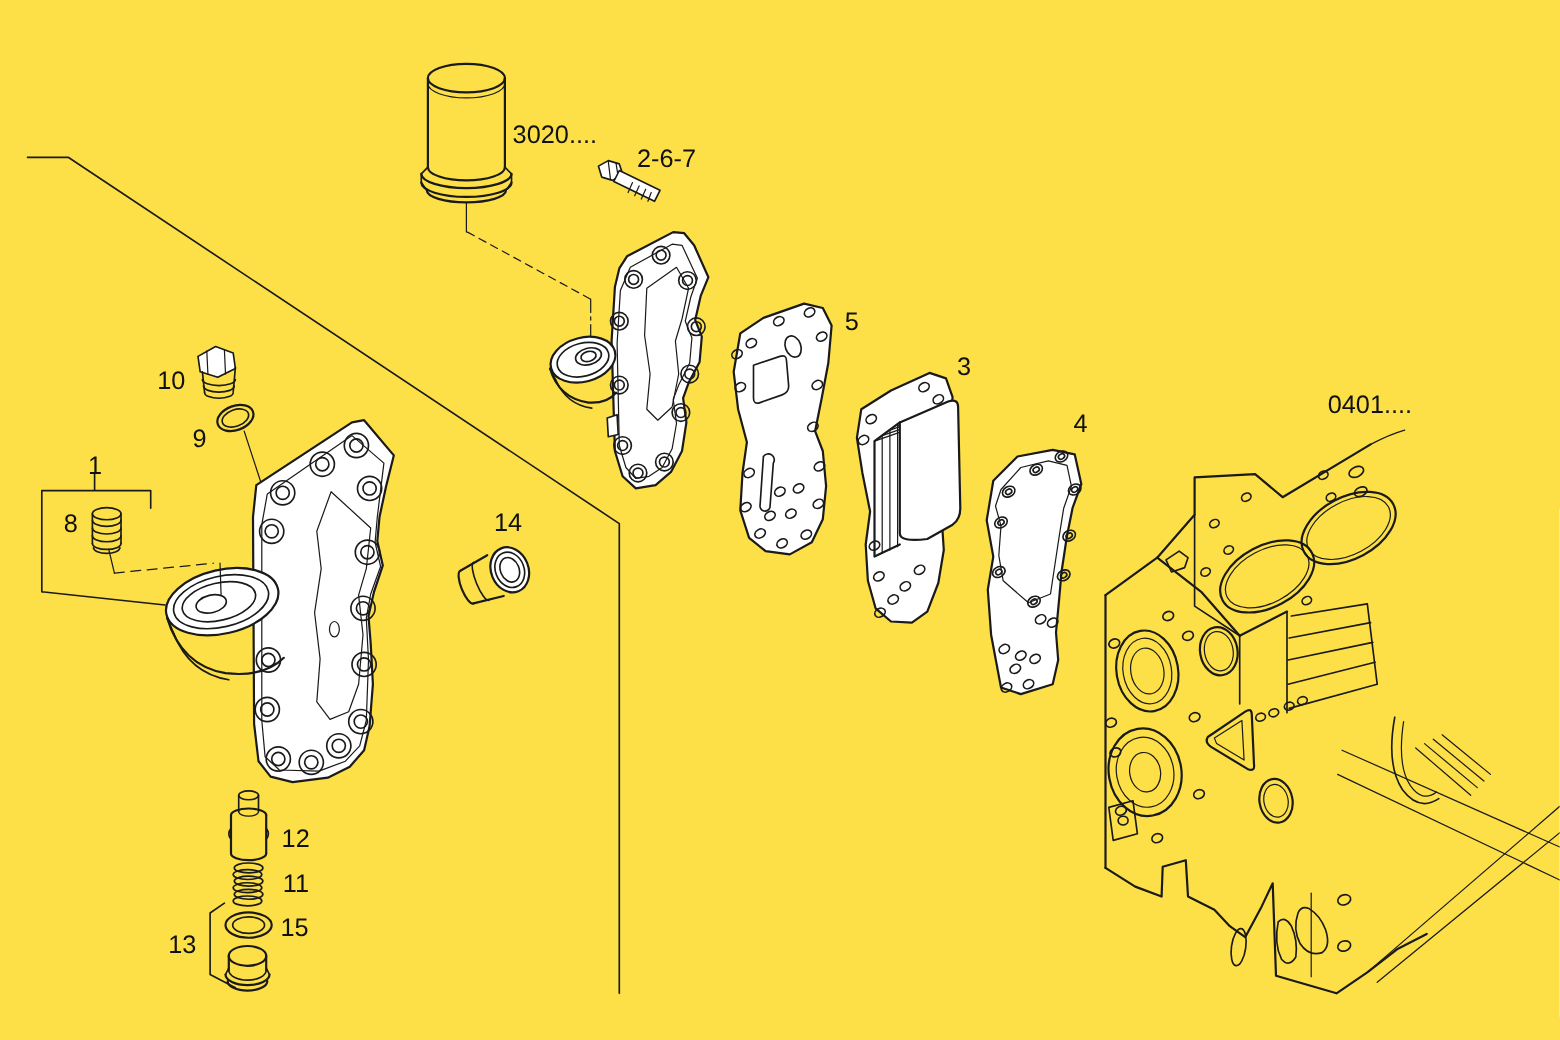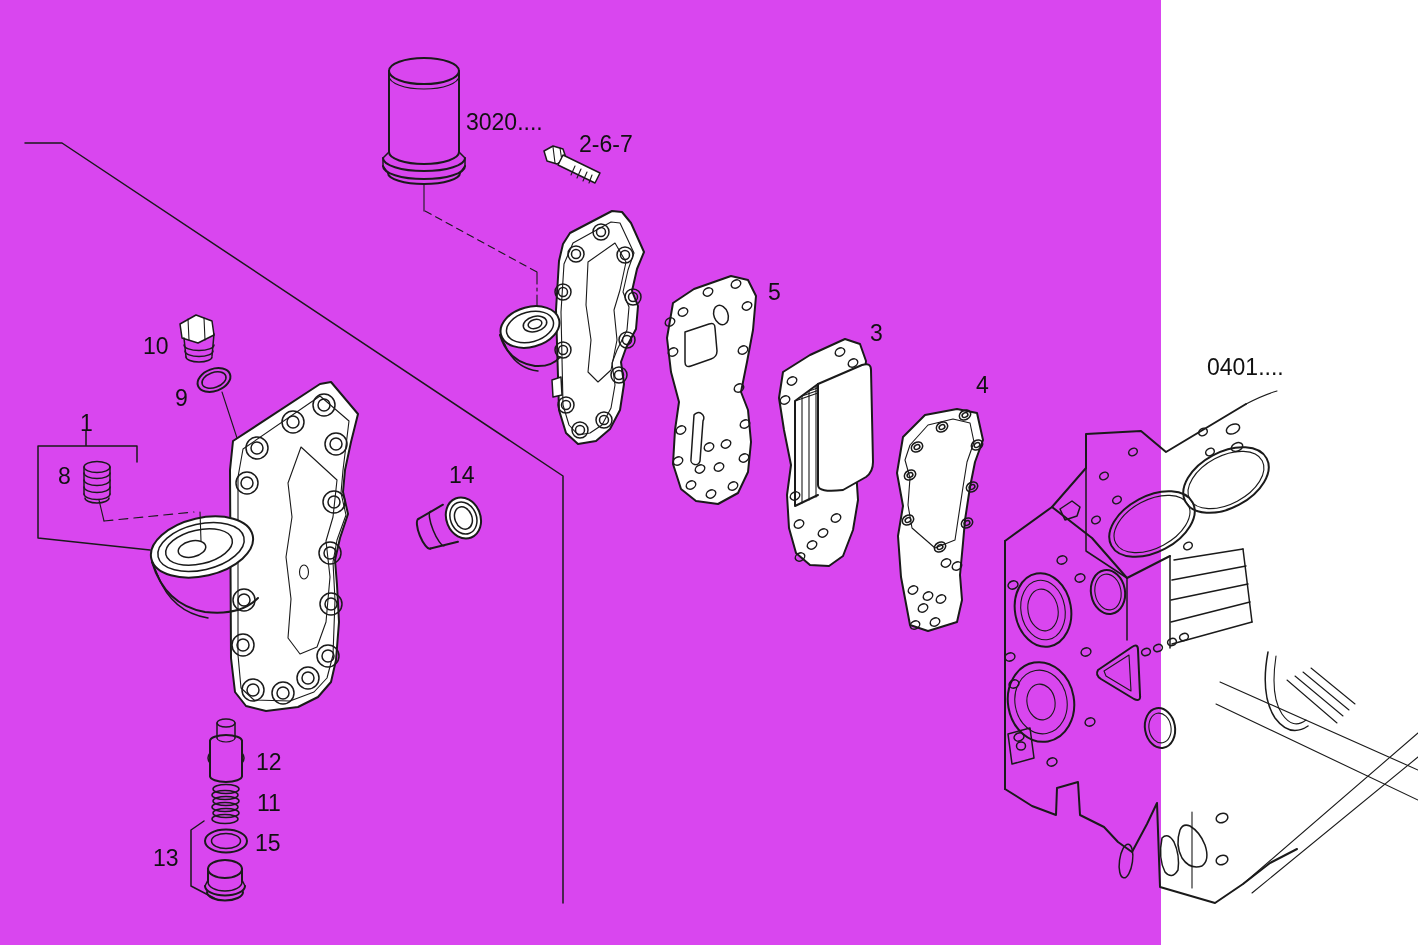--- a/index.html
+++ b/index.html
@@ -1,17 +1,17 @@
 <!DOCTYPE html>
 <html><head>
 <meta charset="utf-8">
 <style>
   html,body{margin:0;padding:0;background:#fff;}
   body{width:1418px;height:945px;overflow:hidden;font-family:"Liberation Sans",sans-serif;}
-  .stage{position:relative;width:1161px;height:945px;background:#d946ef;}
+  .stage{position:relative;width:1418px;height:945px;background:#fde047;}
   svg{display:block;}
   .s2{fill:none;stroke:#1a1a1a;stroke-width:2;stroke-linecap:round;stroke-linejoin:round;}
   .s15{fill:none;stroke:#1a1a1a;stroke-width:1.5;stroke-linecap:round;stroke-linejoin:round;}
   .s1{fill:none;stroke:#1a1a1a;stroke-width:1.1;stroke-linecap:round;stroke-linejoin:round;}
   .wf{fill:#ffffff;stroke:#1a1a1a;stroke-width:2;stroke-linejoin:round;}
   .wf15{fill:#ffffff;stroke:#1a1a1a;stroke-width:1.5;stroke-linejoin:round;}
   .callout{font-family:"Liberation Sans",sans-serif;font-size:23px;fill:#111;}
 </style>
 </head>
 <body>

